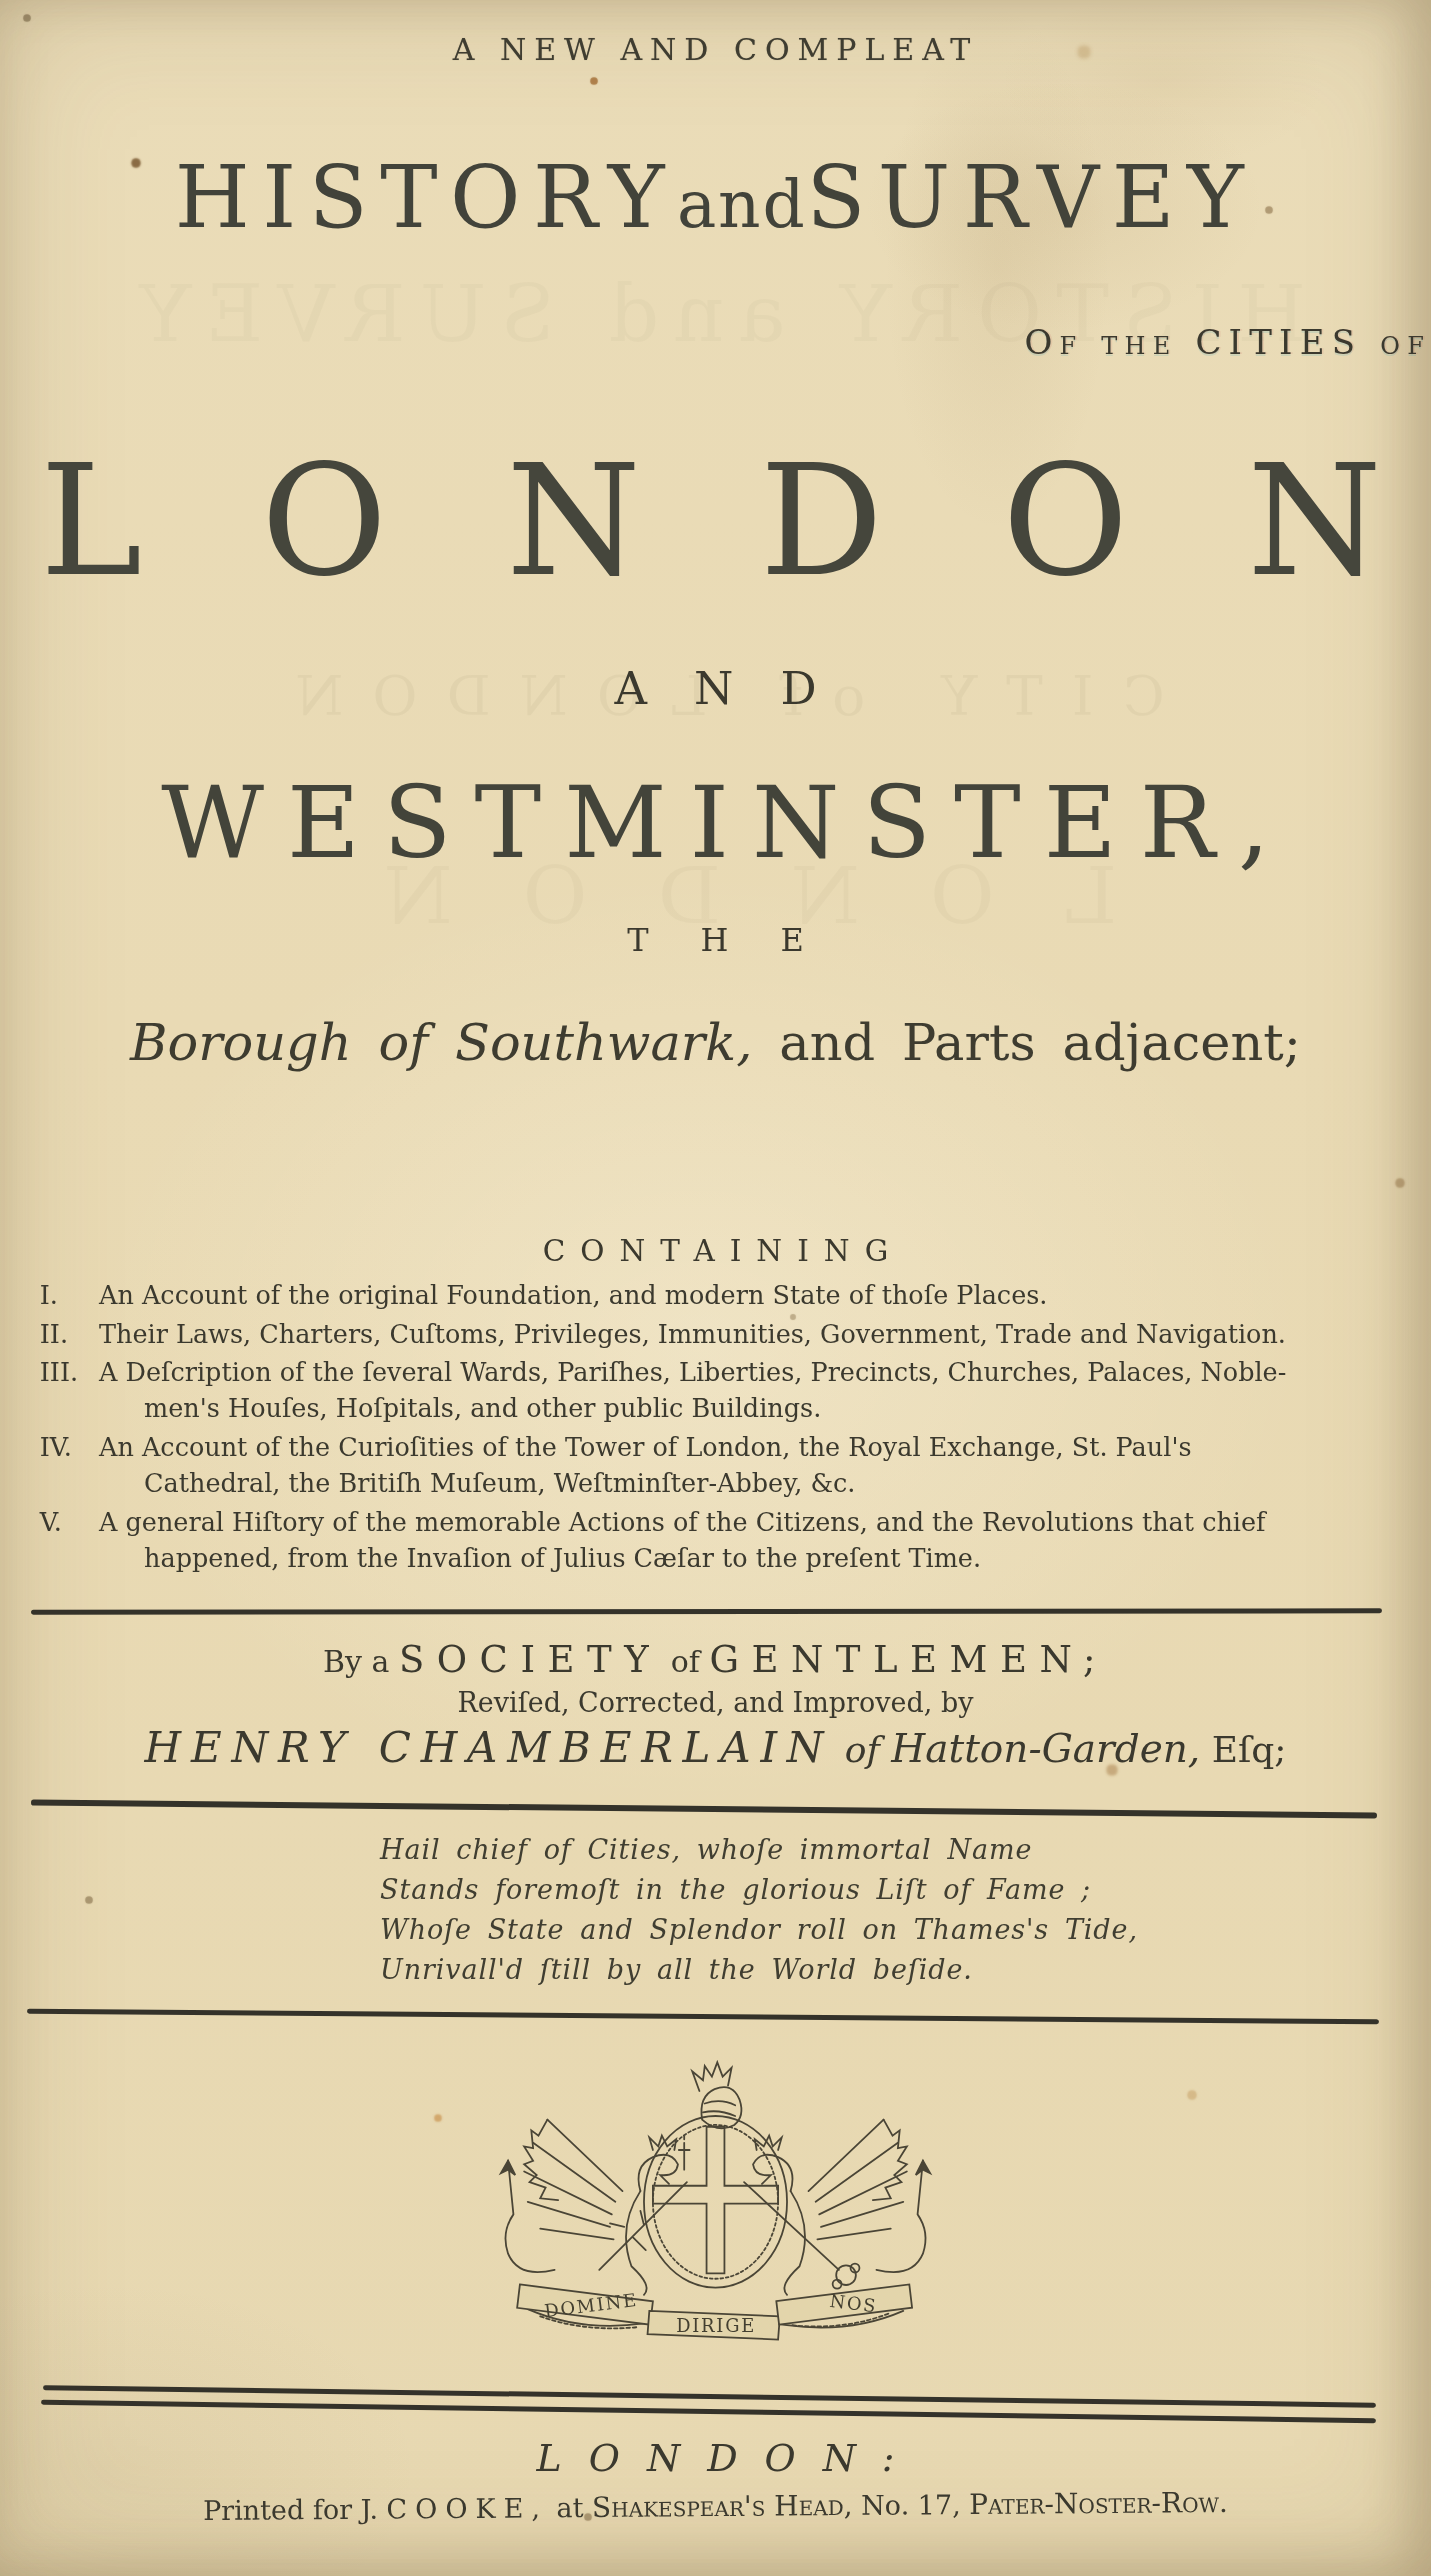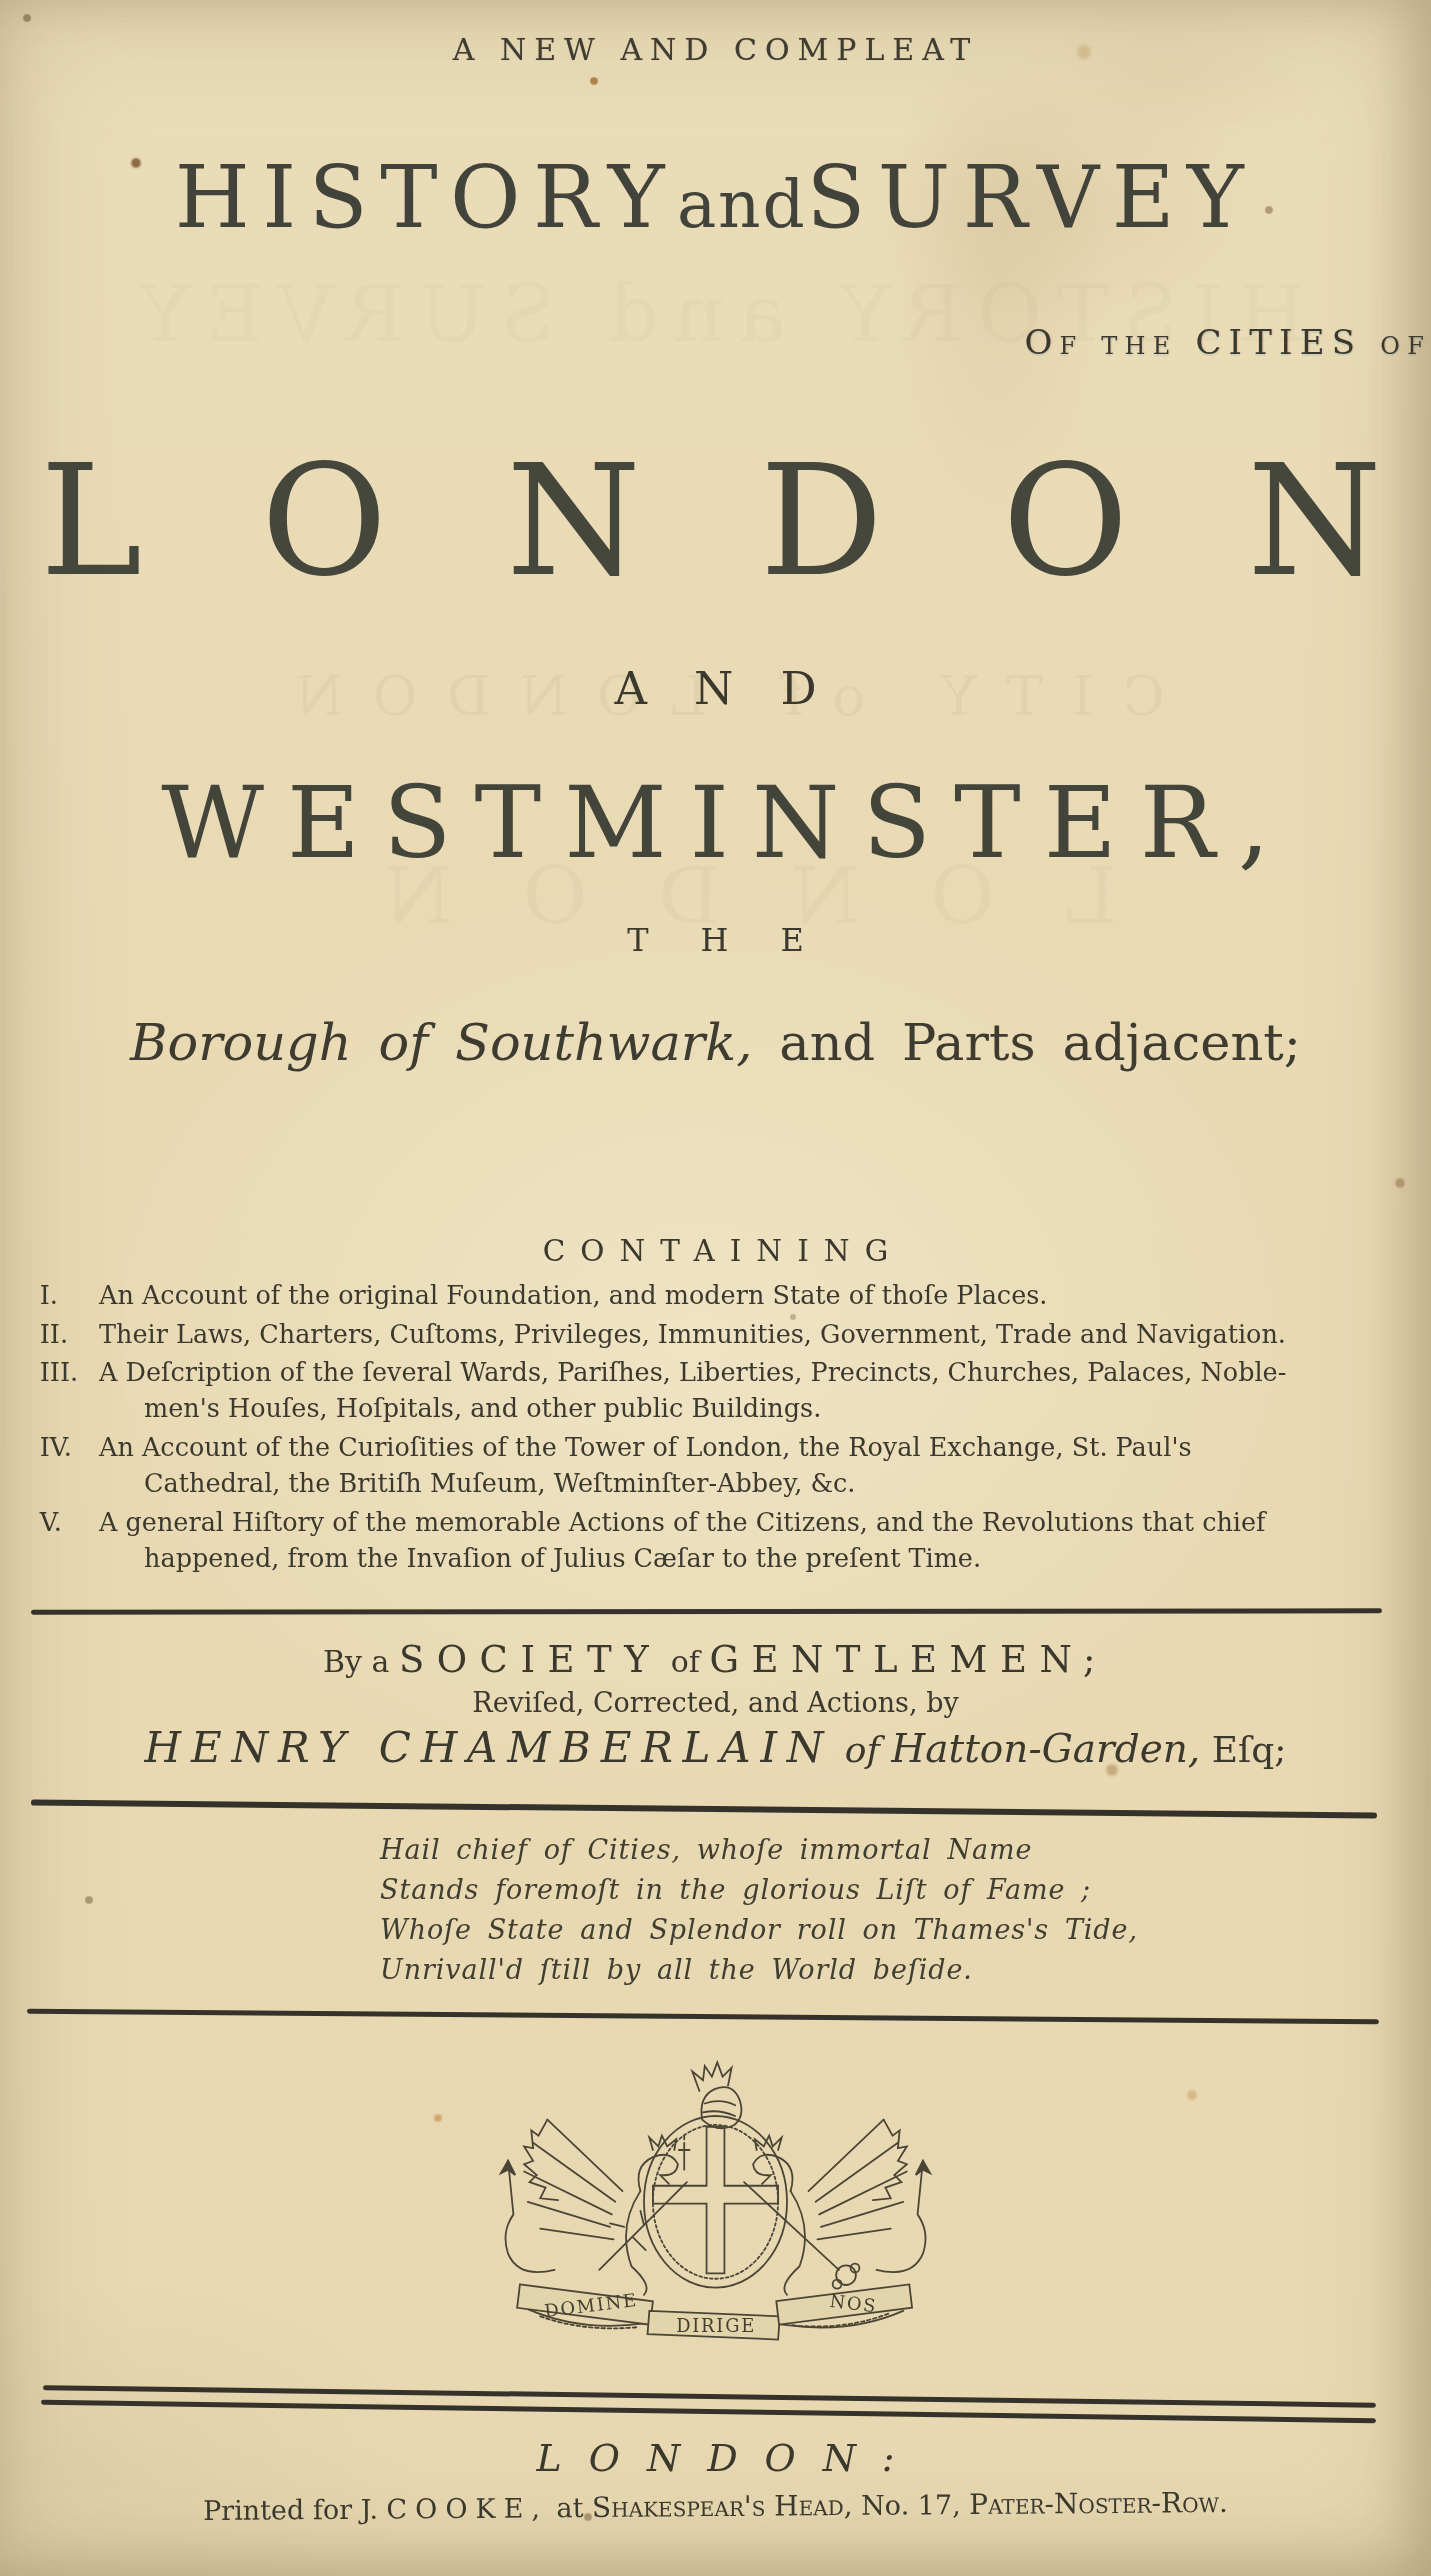--- a/index.html
+++ b/index.html
@@ -156,21 +156,21 @@
 
   <div class="rule rule1"></div>
 
   <div class="abs ctr byline">
     <span>By a</span>
     <span class="caps">SOCIETY</span>
     <span>of</span>
     <span class="caps">GENTLEMEN;</span>
   </div>
 
-  <div class="abs ctr revised">Reviſed, Corrected, and Actions, by</div>
+  <div class="abs ctr revised">Reviſed, Corrected, and Improved, by</div>
 
   <div class="abs ctr author">
     <span class="name">HENRY CHAMBERLAIN</span>
     <span class="it">of</span>
     <span class="place">Hatton-Garden,</span>
     <span>Eſq;</span>
   </div>
 
   <div class="rule rule2"></div>
 

